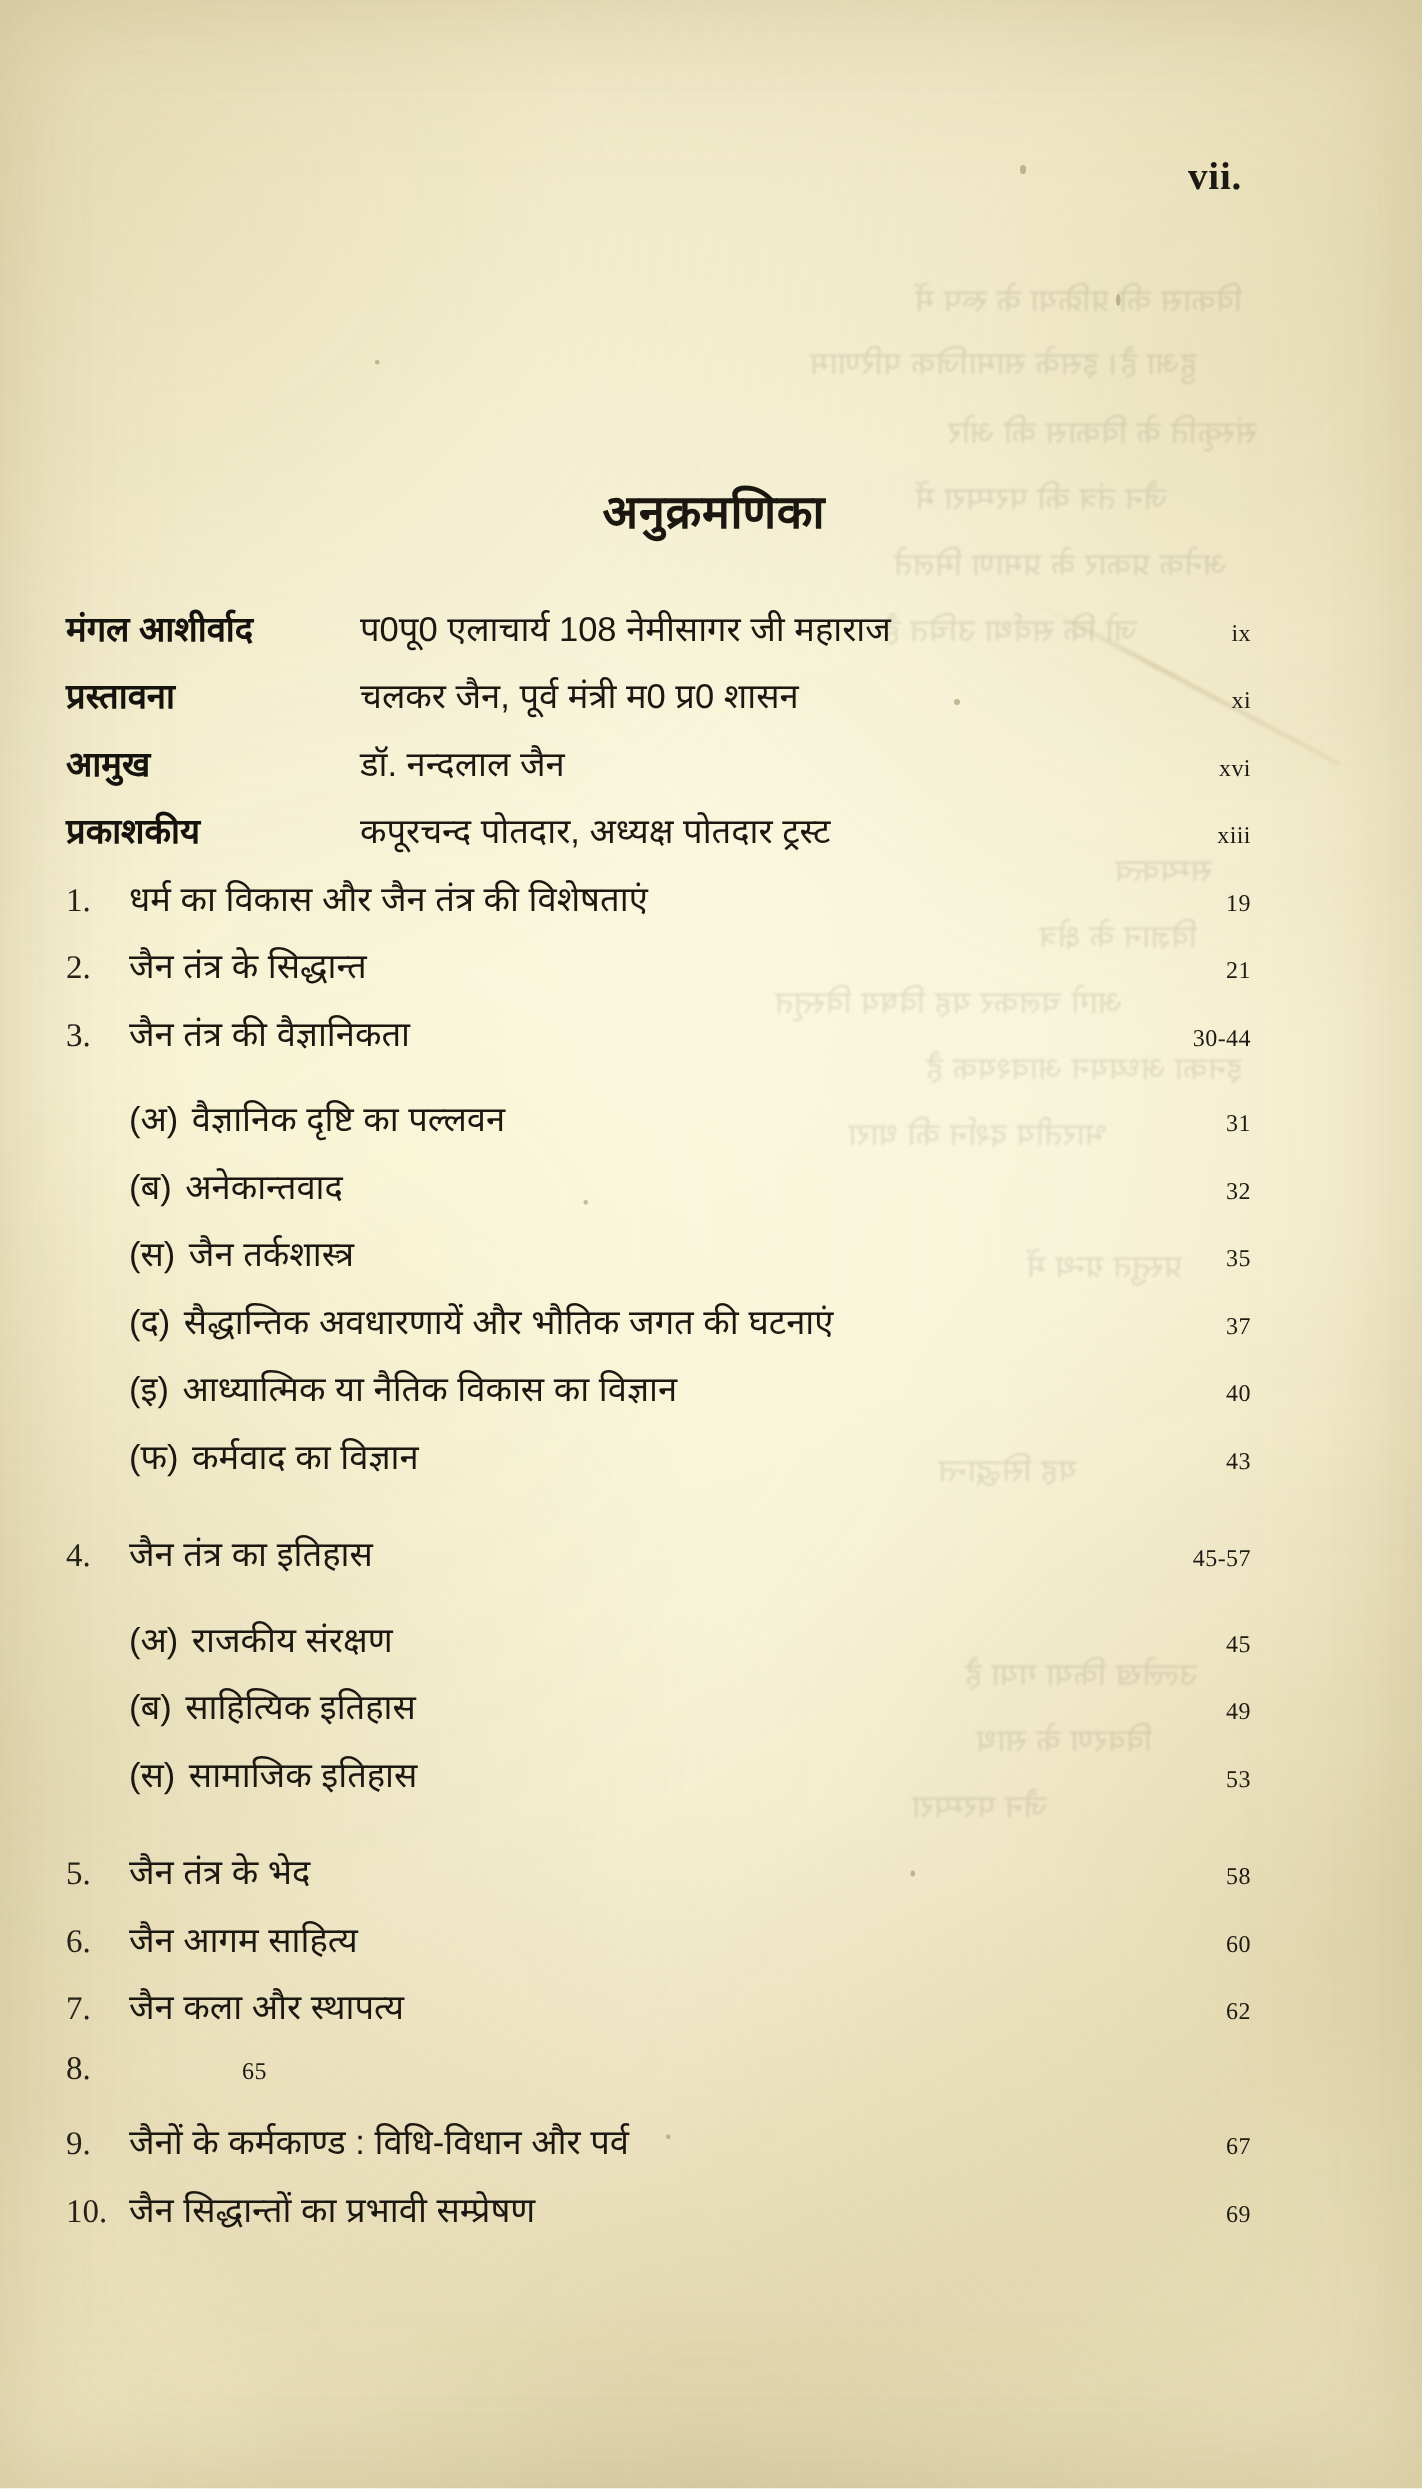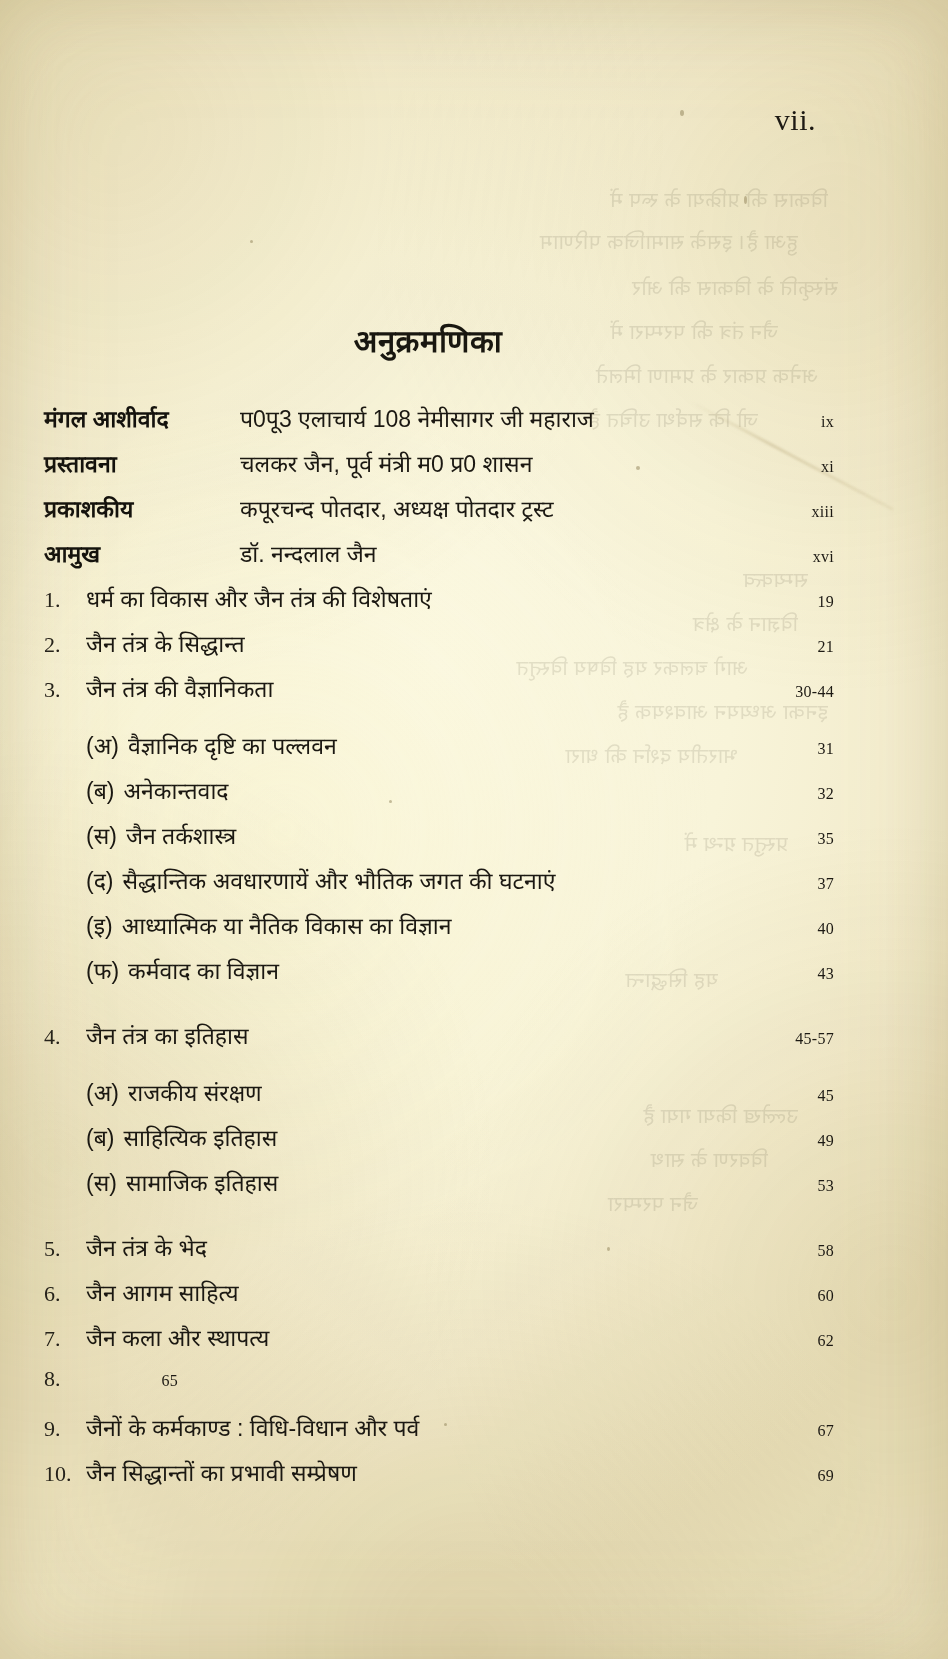--- a/index.html
+++ b/index.html
@@ -72,38 +72,39 @@
     filter: blur(0.6px);
   }
   .showthrough .st-line {
     position: absolute;
     white-space: nowrap;
   }
 
   .page-folio {
     position: absolute;
     top: 103px;
-    right: 132px;
-    font-size: 30px;
-    font-weight: 400;
+    right: 120px;
+    font-size: 26px;
+    font-weight: 700;
     color: #1d1a14;
     letter-spacing: 0.5px;
   }
 
   .doc-title {
     position: absolute;
     top: 298px;
     left: 0;
     width: 856px;
     text-align: center;
     font-family: "Liberation Sans", "DejaVu Sans", sans-serif;
     font-size: 31px;
     font-weight: 700;
     color: #191710;
     letter-spacing: 0.5px;
+    padding-left: 48px;
   }
 
   .toc {
     position: absolute;
     top: 402px;
     left: 44px;
     width: 790px;
   }
 
   .row {
@@ -217,38 +218,38 @@
   <div class="speck" style="left:444px; top:1423px; width:3px; height:3px;"></div>
 
   <div class="page-folio">vii.</div>
 
   <h1 class="doc-title">अनुक्रमणिका</h1>
 
   <div class="toc">
 
     <div class="row front">
       <span class="fm-label">मंगल आशीर्वाद</span>
-      <span class="fm-desc">प0पू3 एलाचार्य 108 नेमीसागर जी महाराज</span>
+      <span class="fm-desc">प0पू0 एलाचार्य 108 नेमीसागर जी महाराज</span>
       <span class="pageno">ix</span>
     </div>
     <div class="row front">
       <span class="fm-label">प्रस्तावना</span>
       <span class="fm-desc">चलकर जैन, पूर्व मंत्री म0 प्र0 शासन</span>
       <span class="pageno">xi</span>
     </div>
     <div class="row front">
+      <span class="fm-label">आमुख</span>
+      <span class="fm-desc">डॉ. नन्दलाल जैन</span>
+      <span class="pageno">xvi</span>
+    </div>
+    <div class="row front">
       <span class="fm-label">प्रकाशकीय</span>
       <span class="fm-desc">कपूरचन्द पोतदार,  अध्यक्ष पोतदार ट्रस्ट</span>
       <span class="pageno">xiii</span>
     </div>
-    <div class="row front">
-      <span class="fm-label">आमुख</span>
-      <span class="fm-desc">डॉ. नन्दलाल जैन</span>
-      <span class="pageno">xvi</span>
-    </div>
 
     <div class="row chapter">
       <span class="num">1.</span>
       <span class="title">धर्म का विकास और जैन तंत्र की विशेषताएं</span>
       <span class="pageno">19</span>
     </div>
 
     <div class="row chapter">
       <span class="num">2.</span>
       <span class="title">जैन तंत्र के सिद्धान्त</span>

